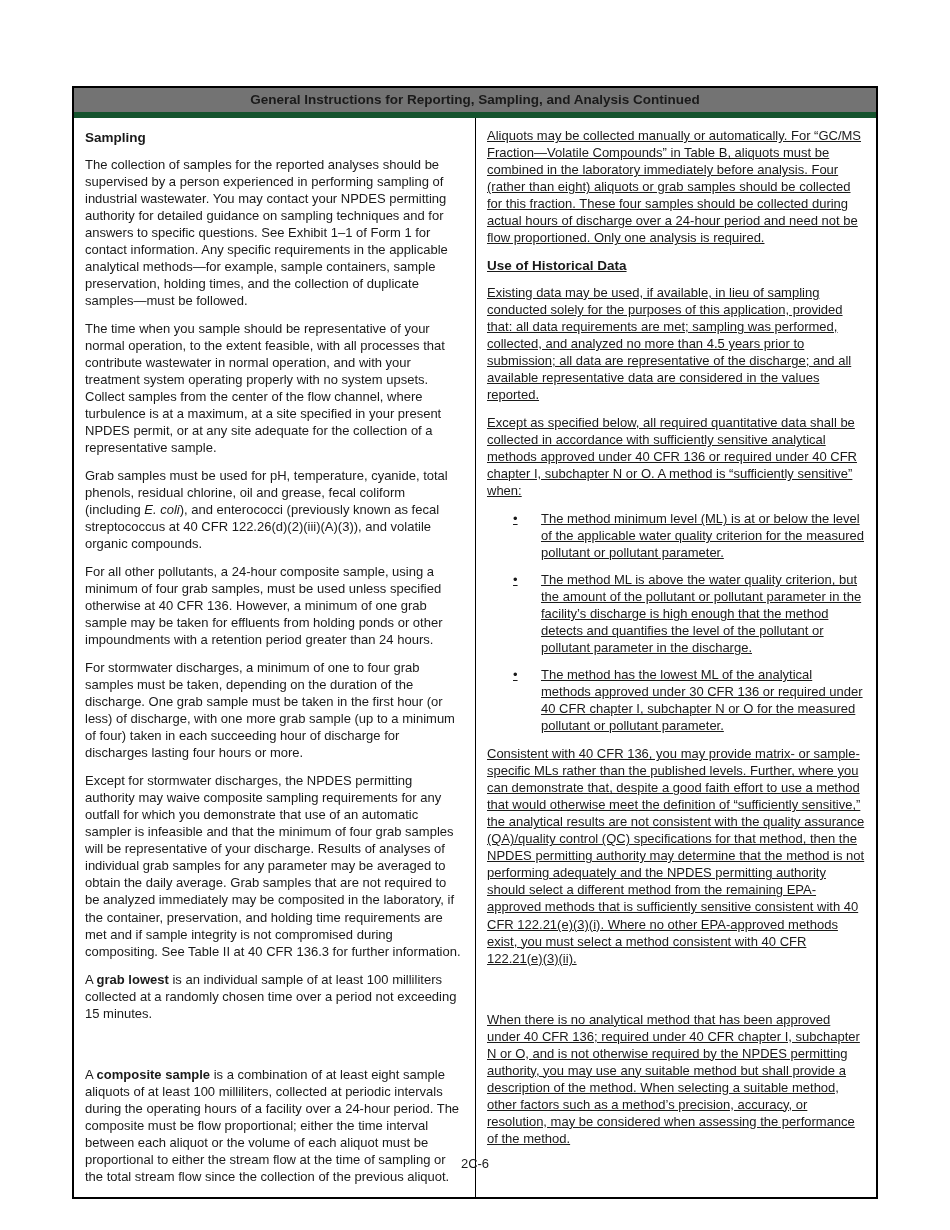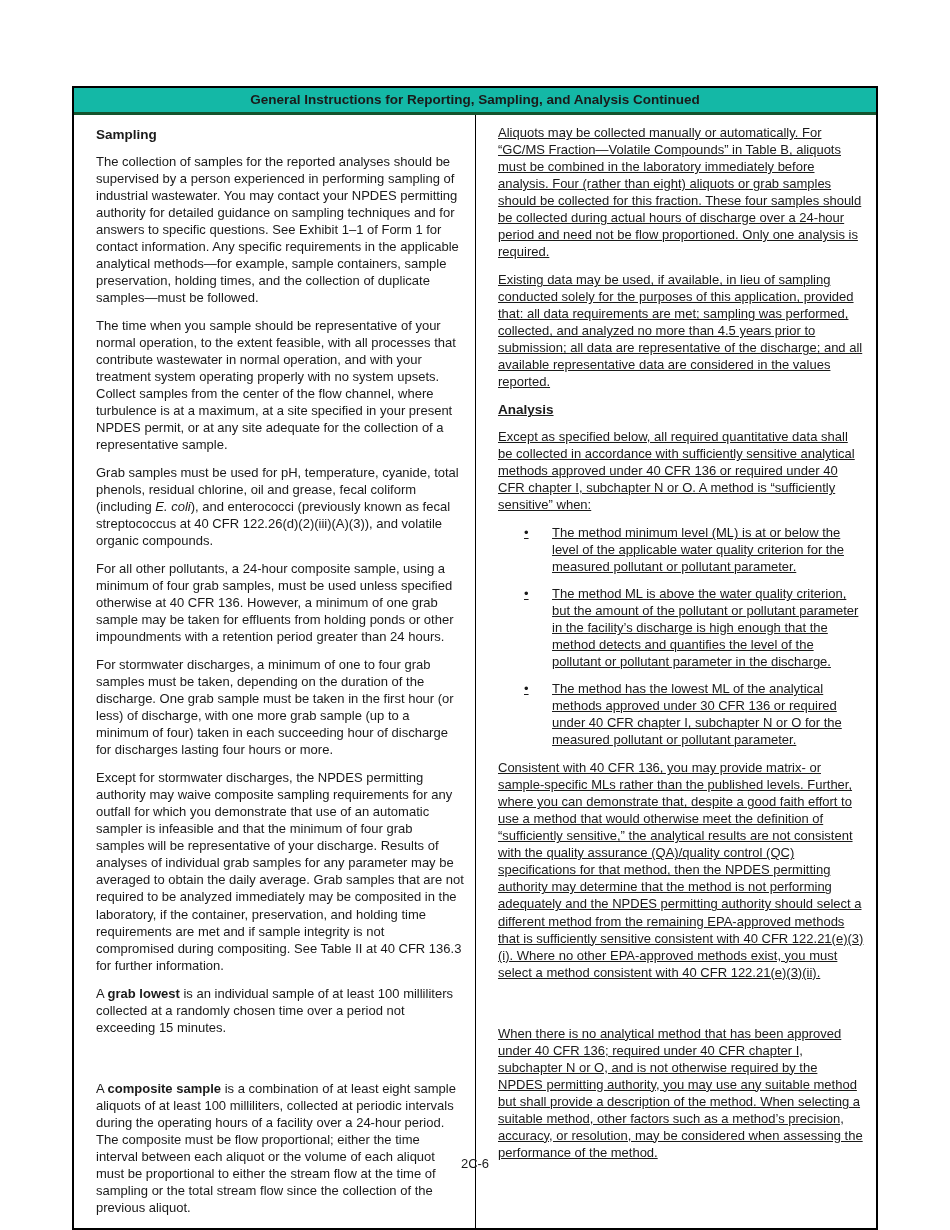--- a/index.html
+++ b/index.html
@@ -13,37 +13,37 @@
   }
   .doc-box {
     position: absolute;
     left: 72px;
     top: 86px;
     width: 806px;
     box-sizing: border-box;
     border: 2px solid #000000;
   }
   .doc-header {
-    background: #14b8a6;
-    border-bottom: 3px solid #14532d;
+    background: #737373;
+    border-bottom: 6px solid #14532d;
     font-weight: bold;
     font-size: 13.5px;
     text-align: center;
     padding: 4px 2px;
     line-height: 1.2;
   }
   .columns {
     display: flex;
     align-items: stretch;
     min-height: 1028px;
   }
   .col {
     width: 50%;
     box-sizing: border-box;
-    padding: 9px 11px 12px 22px;
+    padding: 9px 11px 12px 11px;
     font-size: 13px;
     line-height: 1.31;
   }
   .col-right { border-left: 1px solid #000000; text-decoration: underline; }
   .col h3 {
     font-size: 13.5px;
     font-weight: bold;
     margin: 2px 0 9px 0;
   }
   .col p { margin: 0 0 11px 0; }
@@ -99,24 +99,24 @@
         <p>Except for stormwater discharges, the NPDES permitting authority may waive composite sampling requirements for any outfall for which you demonstrate that use of an automatic sampler is infeasible and that the minimum of four grab samples will be representative of your discharge. Results of analyses of individual grab samples for any parameter may be averaged to obtain the daily average. Grab samples that are not required to be analyzed immediately may be composited in the laboratory, if the container, preservation, and holding time requirements are met and if sample integrity is not compromised during compositing. See Table II at 40 CFR 136.3 for further information.</p>
 
         <p><span>A </span><b>grab lowest</b><span> is an individual sample of at least 100 milliliters collected at a randomly chosen time over a period not exceeding 15 minutes.</span></p>
 
         <p><span>A </span><b>composite sample</b><span> is a combination of at least eight sample aliquots of at least 100 milliliters, collected at periodic intervals during the operating hours of a facility over a 24-hour period. The composite must be flow proportional; either the time interval between each aliquot or the volume of each aliquot must be proportional to either the stream flow at the time of sampling or the total stream flow since the collection of the previous aliquot.</span></p>
       </div>
 
       <div class="col col-right">
         <p>Aliquots may be collected manually or automatically. For “GC/MS Fraction—Volatile Compounds” in Table B, aliquots must be combined in the laboratory immediately before analysis. Four (rather than eight) aliquots or grab samples should be collected for this fraction. These four samples should be collected during actual hours of discharge over a 24-hour period and need not be flow proportioned. Only one analysis is required.</p>
 
+        <h3>Use of Historical Data</h3>
 
         <p>Existing data may be used, if available, in lieu of sampling conducted solely for the purposes of this application, provided that: all data requirements are met; sampling was performed, collected, and analyzed no more than 4.5 years prior to submission; all data are representative of the discharge; and all available representative data are considered in the values reported.</p>
 
-        <h3>Analysis</h3>
 
         <p>Except as specified below, all required quantitative data shall be collected in accordance with sufficiently sensitive analytical methods approved under 40 CFR 136 or required under 40 CFR chapter I, subchapter N or O. A method is “sufficiently sensitive” when:</p>
 
         <ul class="bullet-list">
           <li>
             <span class="bullet">•</span>
             <span>The method minimum level (ML) is at or below the level of the applicable water quality criterion for the measured pollutant or pollutant parameter.</span>
           </li>
           <li>
             <span class="bullet">•</span>

